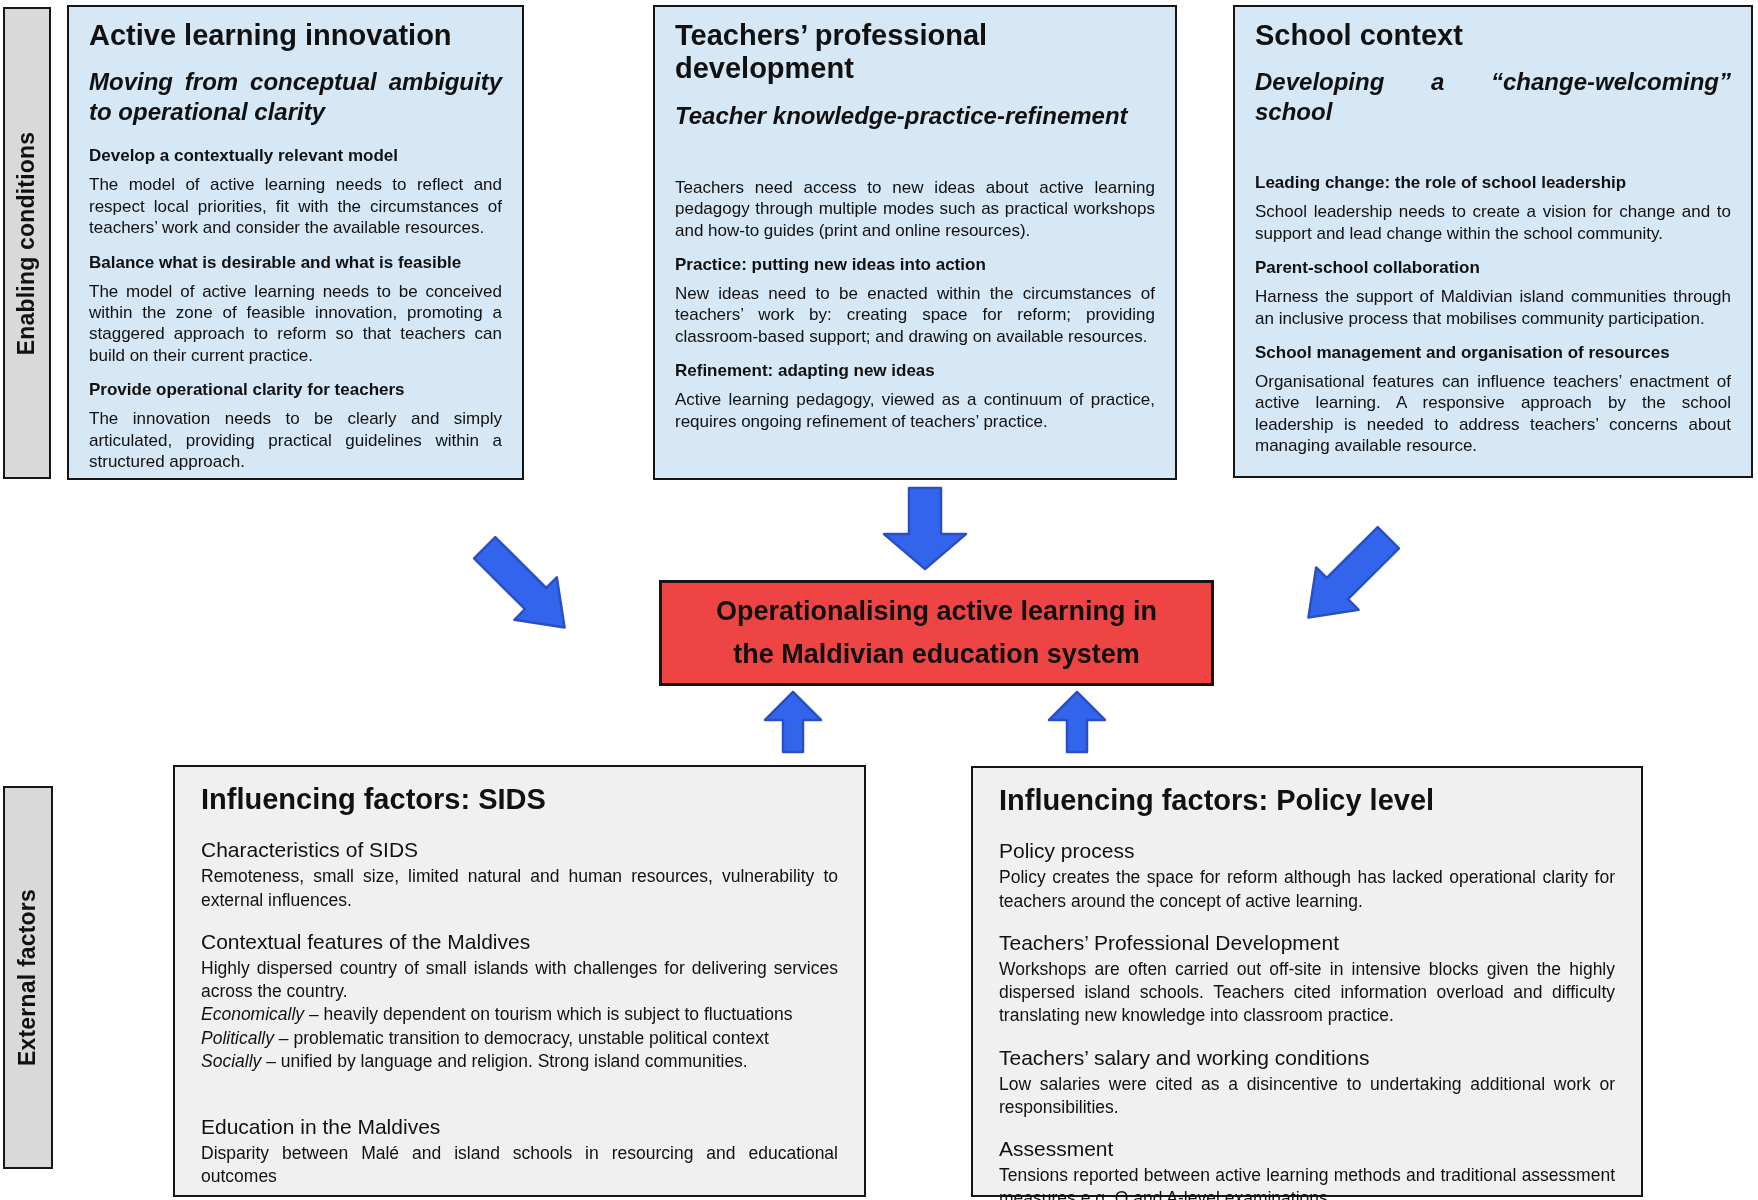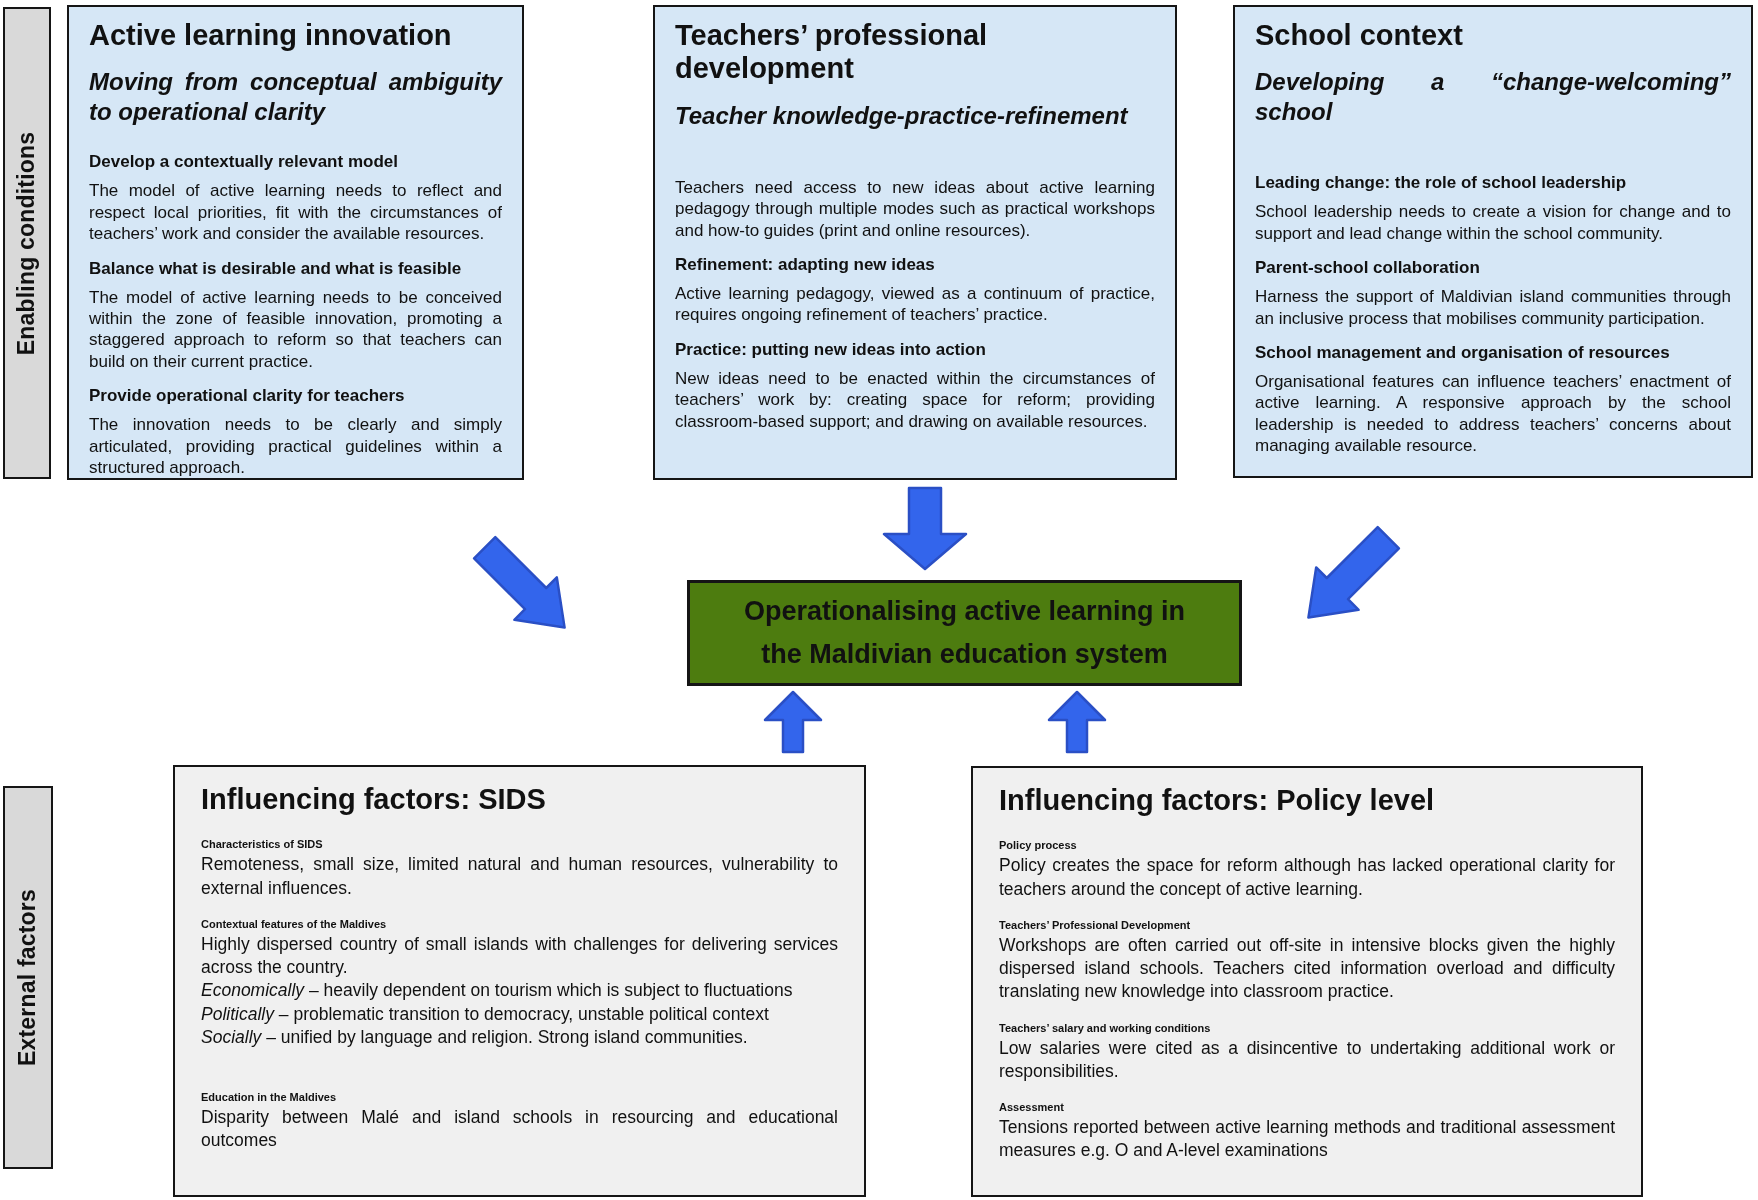--- a/index.html
+++ b/index.html
@@ -23,41 +23,41 @@
   
   .cbox {
     background:#D6E7F6; border:2px solid #151515;
     padding:12px 20px 10px 20px;
   }
   .box-title { font-size:29px; font-weight:bold; line-height:1.15; }
   .box-subtitle {
     font-size:24px; font-weight:bold; font-style:italic;
     margin-top:15px; line-height:1.25; text-align:justify;
   }
-  .sections { margin-top:25px; }
+  .sections { margin-top:19px; }
   #box-pd .sections, #box-school .sections { margin-top:46px; }
   .cbox .section + .section { margin-top:14px; }
   .cbox .sec-heading { font-size:17px; font-weight:bold; margin-bottom:8px; }
   .cbox .sec-body { font-size:17px; line-height:1.26; text-align:justify; }
 
   
   #box-center {
-    background:#4d7c0f; border:3px solid #151515;
+    background:#ef4444; border:3px solid #151515;
     display:flex; align-items:center; justify-content:center; text-align:center;
-    font-size:27px; font-weight:bold; line-height:1.6; padding:0 34px;margin-left:28px;
+    font-size:27px; font-weight:bold; line-height:1.6; padding:0 34px;
   }
 
   
   .gbox {
     background:#F0F0F0; border:2px solid #151515;
     padding:16px 26px 10px 26px;
   }
   .gbox .sections { margin-top:22px; }
   .gbox .section + .section { margin-top:18px; }
-  .gbox .sec-heading { font-size:11px; font-weight:bold; margin-bottom:3px; }
+  .gbox .sec-heading { font-size:21px; font-weight:normal; margin-bottom:3px; }
   .gbox .sec-body { font-size:17.5px; line-height:1.33; text-align:justify; }
   .sec-line { font-size:17.5px; line-height:1.33; }
   .lead { font-style:italic; }
   #box-sids .section:nth-child(3) { margin-top:42px; }
 
   .arrow-svg { display:block; }
 </style>
 </head>
 <body>
 
@@ -90,26 +90,26 @@
   </div>
 
   <div id="box-pd" class="abs cbox" style="left:653px; top:5px; width:524px; height:475px;">
     <div class="box-title">Teachers’ professional development</div>
     <div class="box-subtitle">Teacher knowledge-practice-refinement</div>
     <div class="sections">
         <div class="section">
           <div class="sec-body">Teachers need access to new ideas about active learning pedagogy through multiple modes such as practical workshops and how-to guides (print and online resources).</div>
         </div>
         <div class="section">
+          <div class="sec-heading">Practice: putting new ideas into action</div>
+          <div class="sec-body">New ideas need to be enacted within the circumstances of teachers’ work by: creating space for reform; providing classroom-based support; and drawing on available resources.</div>
+        </div>
+        <div class="section">
           <div class="sec-heading">Refinement: adapting new ideas</div>
           <div class="sec-body">Active learning pedagogy, viewed as a continuum of practice, requires ongoing refinement of teachers’ practice.</div>
-        </div>
-        <div class="section">
-          <div class="sec-heading">Practice: putting new ideas into action</div>
-          <div class="sec-body">New ideas need to be enacted within the circumstances of teachers’ work by: creating space for reform; providing classroom-based support; and drawing on available resources.</div>
         </div>
       </div>
   </div>
 
   <div id="box-school" class="abs cbox" style="left:1233px; top:5px; width:520px; height:473px;">
     <div class="box-title">School context</div>
     <div class="box-subtitle">Developing a “change-welcoming” school</div>
     <div class="sections">
         <div class="section">
           <div class="sec-heading">Leading change: the role of school leadership</div>

